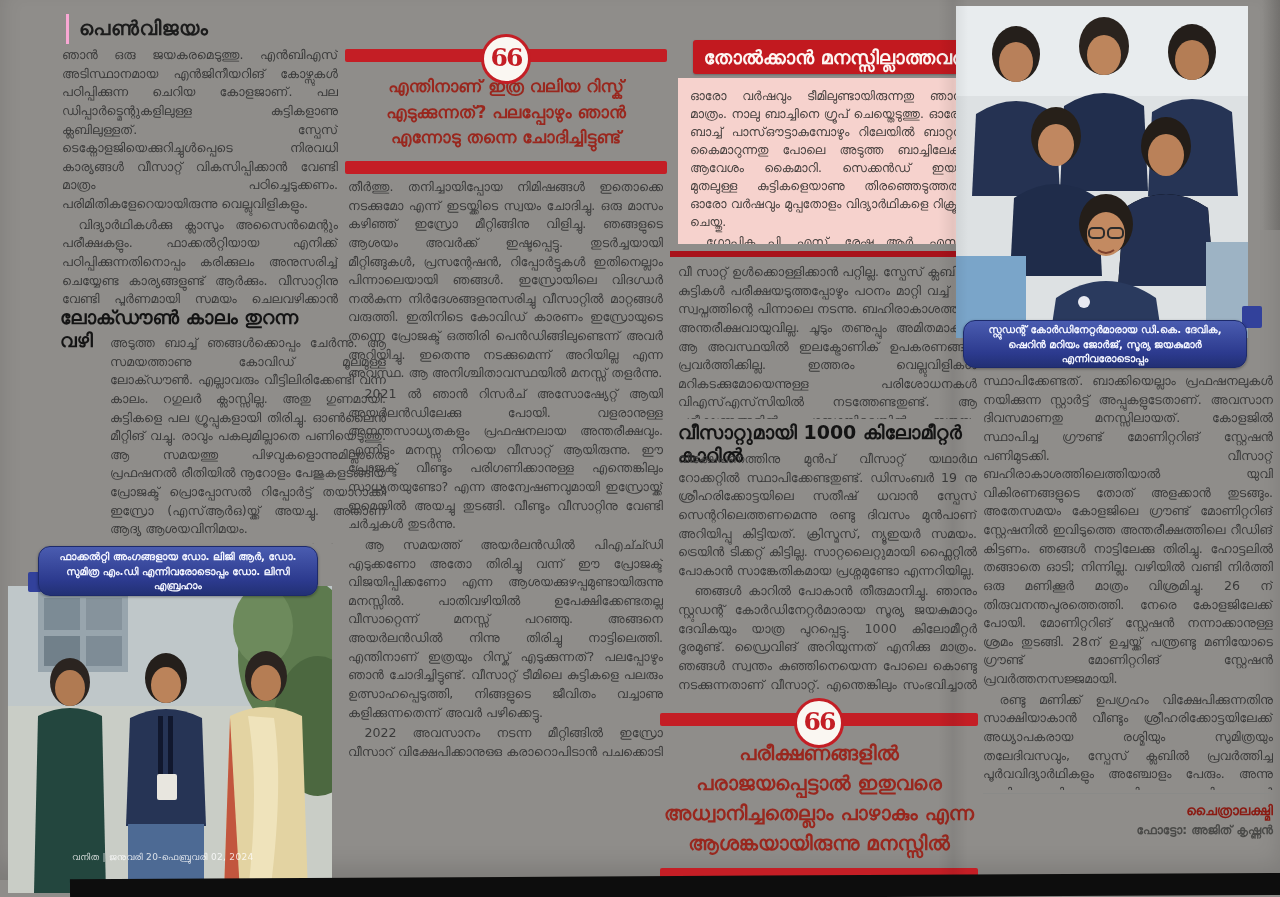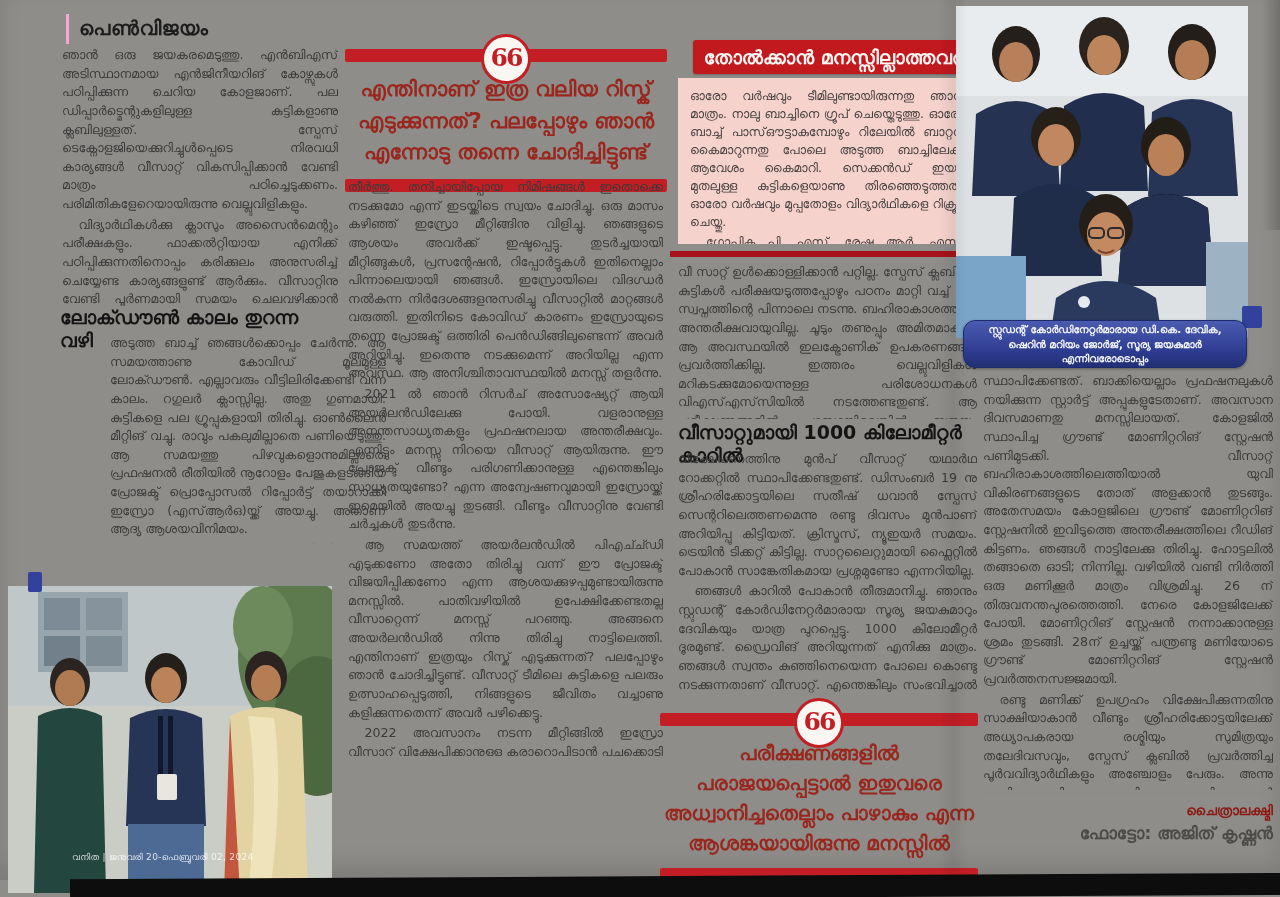--- a/index.html
+++ b/index.html
@@ -88,21 +88,21 @@
   .watermark{
     position:absolute;left:72px;top:852px;z-index:7;
     font-size:9px;color:rgba(255,255,255,.8);letter-spacing:.3px;
   }
   
   .byline-block{
     position:absolute;left:983px;top:793px;width:290px;
     border-top:1px solid #8a8a88;padding-top:8px;text-align:right;
   }
   .byline{font-size:13.5px;font-weight:bold;color:#8a1a12;margin:0;}
-  .photo-credit{font-size:17px;font-weight:bold;color:#4a4a48;margin:4px 0 0 0;}
+  .photo-credit{font-size:12px;font-weight:bold;color:#4a4a48;margin:4px 0 0 0;}
   .footer{
     position:absolute;left:930px;top:846px;width:342px;text-align:right;
     font-size:10.5px;color:#6a6866;letter-spacing:.2px;
   }
   .footer .pageno{font-size:13px;font-weight:bold;color:#222;margin-left:7px;}
 </style>
 </head>
 <body>
 
 <div class="page">
@@ -146,26 +146,27 @@
       <rect x="120" y="238" width="76" height="69" fill="#4d6a94"></rect>
 
       <ellipse cx="258" cy="90" rx="21" ry="25" fill="#2b2420"></ellipse>
       <ellipse cx="258" cy="97" rx="15" ry="18" fill="#b57d54"></ellipse>
       <path d="M222 130 Q258 112 294 130 L300 307 L216 307 Z" fill="#e3d3a2"></path>
       <path d="M240 130 Q252 200 240 307 L262 307 Q276 200 266 132 Z" fill="#efe3bb"></path>
       <path d="M222 132 L232 307 L216 307 Z" fill="#c2563e"></path>
     </svg>
   </div>
   <div class="caption-tab" style="left:28px;top:572px;width:14px;height:20px;"></div>
+  <div class="caption-pill" style="left:38px;top:546px;width:280px;height:50px;">ഫാക്കൽറ്റി അംഗങ്ങളായ ഡോ. ലിജി ആർ, ഡോ. സുമിത്ര എം.ഡി എന്നിവരോടൊപ്പം ഡോ. ലിസി എബ്രഹാം</div>
   <div class="watermark">വനിത | ജനുവരി 20-ഫെബ്രുവരി 02, 2024</div>
 
   <div class="pullquote" style="left:345px;top:34px;width:322px;">
     <div class="pq-circle">66</div>
     <div class="pq-bar top"></div>
-    <div class="pq-text" style="font-size:21px;padding:0 6px;">എന്തിനാണ് ഇത്ര വലിയ റിസ്ക് എടുക്കുന്നത്? പലപ്പോഴും ഞാൻ എന്നോടു തന്നെ ചോദിച്ചിട്ടുണ്ട്</div>
+    <div class="pq-text" style="font-size:17px;padding:0 6px;">എന്തിനാണ് ഇത്ര വലിയ റിസ്ക് എടുക്കുന്നത്? പലപ്പോഴും ഞാൻ എന്നോടു തന്നെ ചോദിച്ചിട്ടുണ്ട്</div>
     <div class="pq-bar"></div>
   </div>
 
   <div class="body-col" style="left:348px;top:178px;width:315px;height:578px;">
     <p>തീർത്തു. തനിച്ചായിപ്പോയ നിമിഷങ്ങൾ ഇതൊക്കെ നടക്കുമോ എന്ന് ഇടയ്ക്കിടെ സ്വയം ചോദിച്ചു. ഒരു മാസം കഴിഞ്ഞ് ഇസ്രോ മീറ്റിങ്ങിനു വിളിച്ചു. ഞങ്ങളുടെ ആശയം അവർക്ക് ഇഷ്ടപ്പെട്ടു. തുടർച്ചയായി മീറ്റിങ്ങുകൾ, പ്രസന്റേഷൻ, റിപ്പോർട്ടുകൾ ഇതിനെല്ലാം പിന്നാലെയായി ഞങ്ങൾ. ഇസ്രോയിലെ വിദഗ്ധർ നൽകുന്ന നിർദേശങ്ങളനുസരിച്ചു വീസാറ്റിൽ മാറ്റങ്ങൾ വരുത്തി. ഇതിനിടെ കോവിഡ് കാരണം ഇസ്രോയുടെ തന്നെ പ്രോജക്ട് ഒത്തിരി പെൻഡിങ്ങിലുണ്ടെന്ന് അവർ അറിയിച്ചു. ഇതെന്നു നടക്കുമെന്ന് അറിയില്ല എന്ന അവസ്ഥ. ആ അനിശ്ചിതാവസ്ഥയിൽ മനസ്സ് തളർന്നു.</p>
     <p>2021 ൽ ഞാൻ റിസർച് അസോഷ്യേറ്റ് ആയി അയർലൻഡിലേക്കു പോയി. വളരാനുള്ള അനന്തസാധ്യതകളും പ്രഫഷനലായ അന്തരീക്ഷവും. എന്നിട്ടും മനസ്സു നിറയെ വീസാറ്റ് ആയിരുന്നു. ഈ പ്രോജക്ട് വീണ്ടും പരിഗണിക്കാനുള്ള എന്തെങ്കിലും സാധ്യതയുണ്ടോ? എന്ന അന്വേഷണവുമായി ഇസ്രോയ്ക്ക് ഇമെയിൽ അയച്ചു തുടങ്ങി. വീണ്ടും വീസാറ്റിനു വേണ്ടി ചർച്ചകൾ തുടർന്നു.</p>
     <p>ആ സമയത്ത് അയർലൻഡിൽ പിഎച്ച്ഡി എടുക്കണോ അതോ തിരിച്ചു വന്ന് ഈ പ്രോജക്ട് വിജയിപ്പിക്കണോ എന്ന ആശയക്കുഴപ്പമുണ്ടായിരുന്നു മനസ്സിൽ. പാതിവഴിയിൽ ഉപേക്ഷിക്കേണ്ടതല്ല വീസാറ്റെന്ന് മനസ്സ് പറഞ്ഞു. അങ്ങനെ അയർലൻഡിൽ നിന്നു തിരിച്ചു നാട്ടിലെത്തി. എന്തിനാണ് ഇത്രയും റിസ്ക് എടുക്കുന്നത്? പലപ്പോഴും ഞാൻ ചോദിച്ചിട്ടുണ്ട്. വീസാറ്റ് ടീമിലെ കുട്ടികളെ പലരും ഉത്സാഹപ്പെടുത്തി, നിങ്ങളുടെ ജീവിതം വച്ചാണു കളിക്കുന്നതെന്ന് അവർ പഴിക്കെട്ടു.</p>
     <p>2022 അവസാനം നടന്ന മീറ്റിങ്ങിൽ ഇസ്രോ വീസാറ്റ് വിക്ഷേപിക്കാനുള്ള കരാറൊപ്പിടാൻ പച്ചക്കൊടി വീശി. ആ സമയത്തു കോളജിലെ ഫാക്കൽറ്റി അംഗങ്ങളായ ഡോ. ലിജി ആർ, ഡോ. സുമിത്ര എം.ഡി എന്നിവരും ഞങ്ങൾക്കൊപ്പം ചേർന്നു. ഡയറക്ടർ ഡോ. എ. അബ്ദുൾ റഹ്മാൻ, പ്രിൻസിപ്പൽ ഡോ. ജെ. ജയമോഹൻ എന്നിവരും എല്ലാ പിന്തുണയും ഉറപ്പു നൽകി.</p>
 
   </div>

